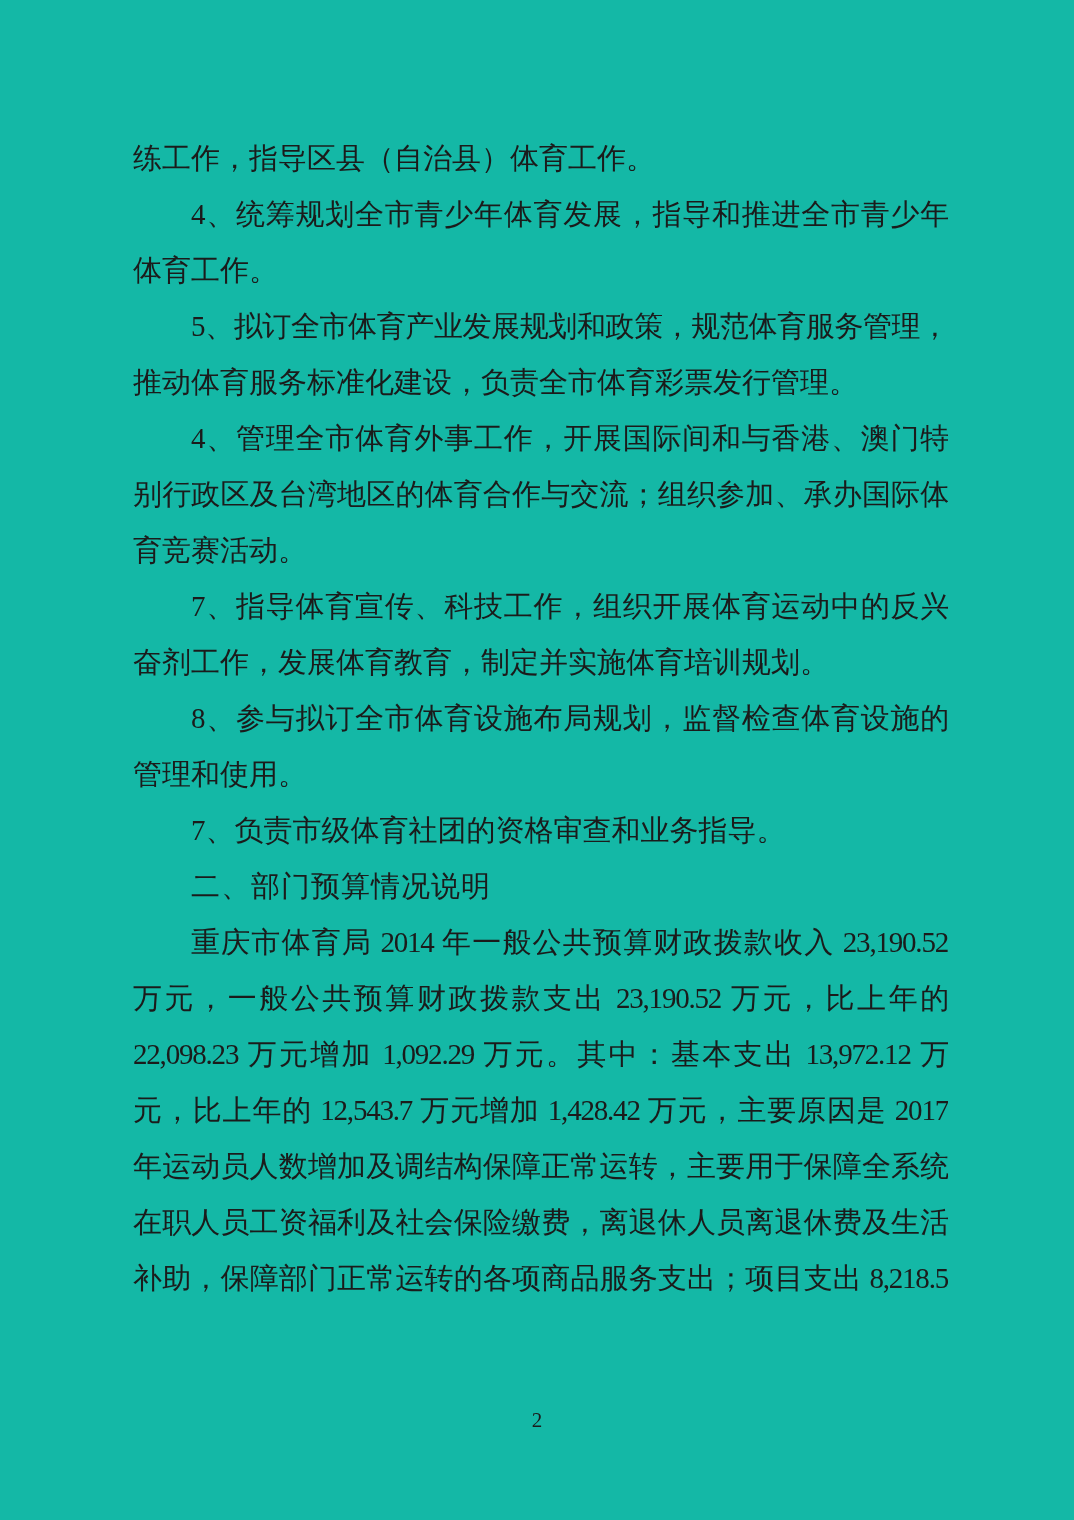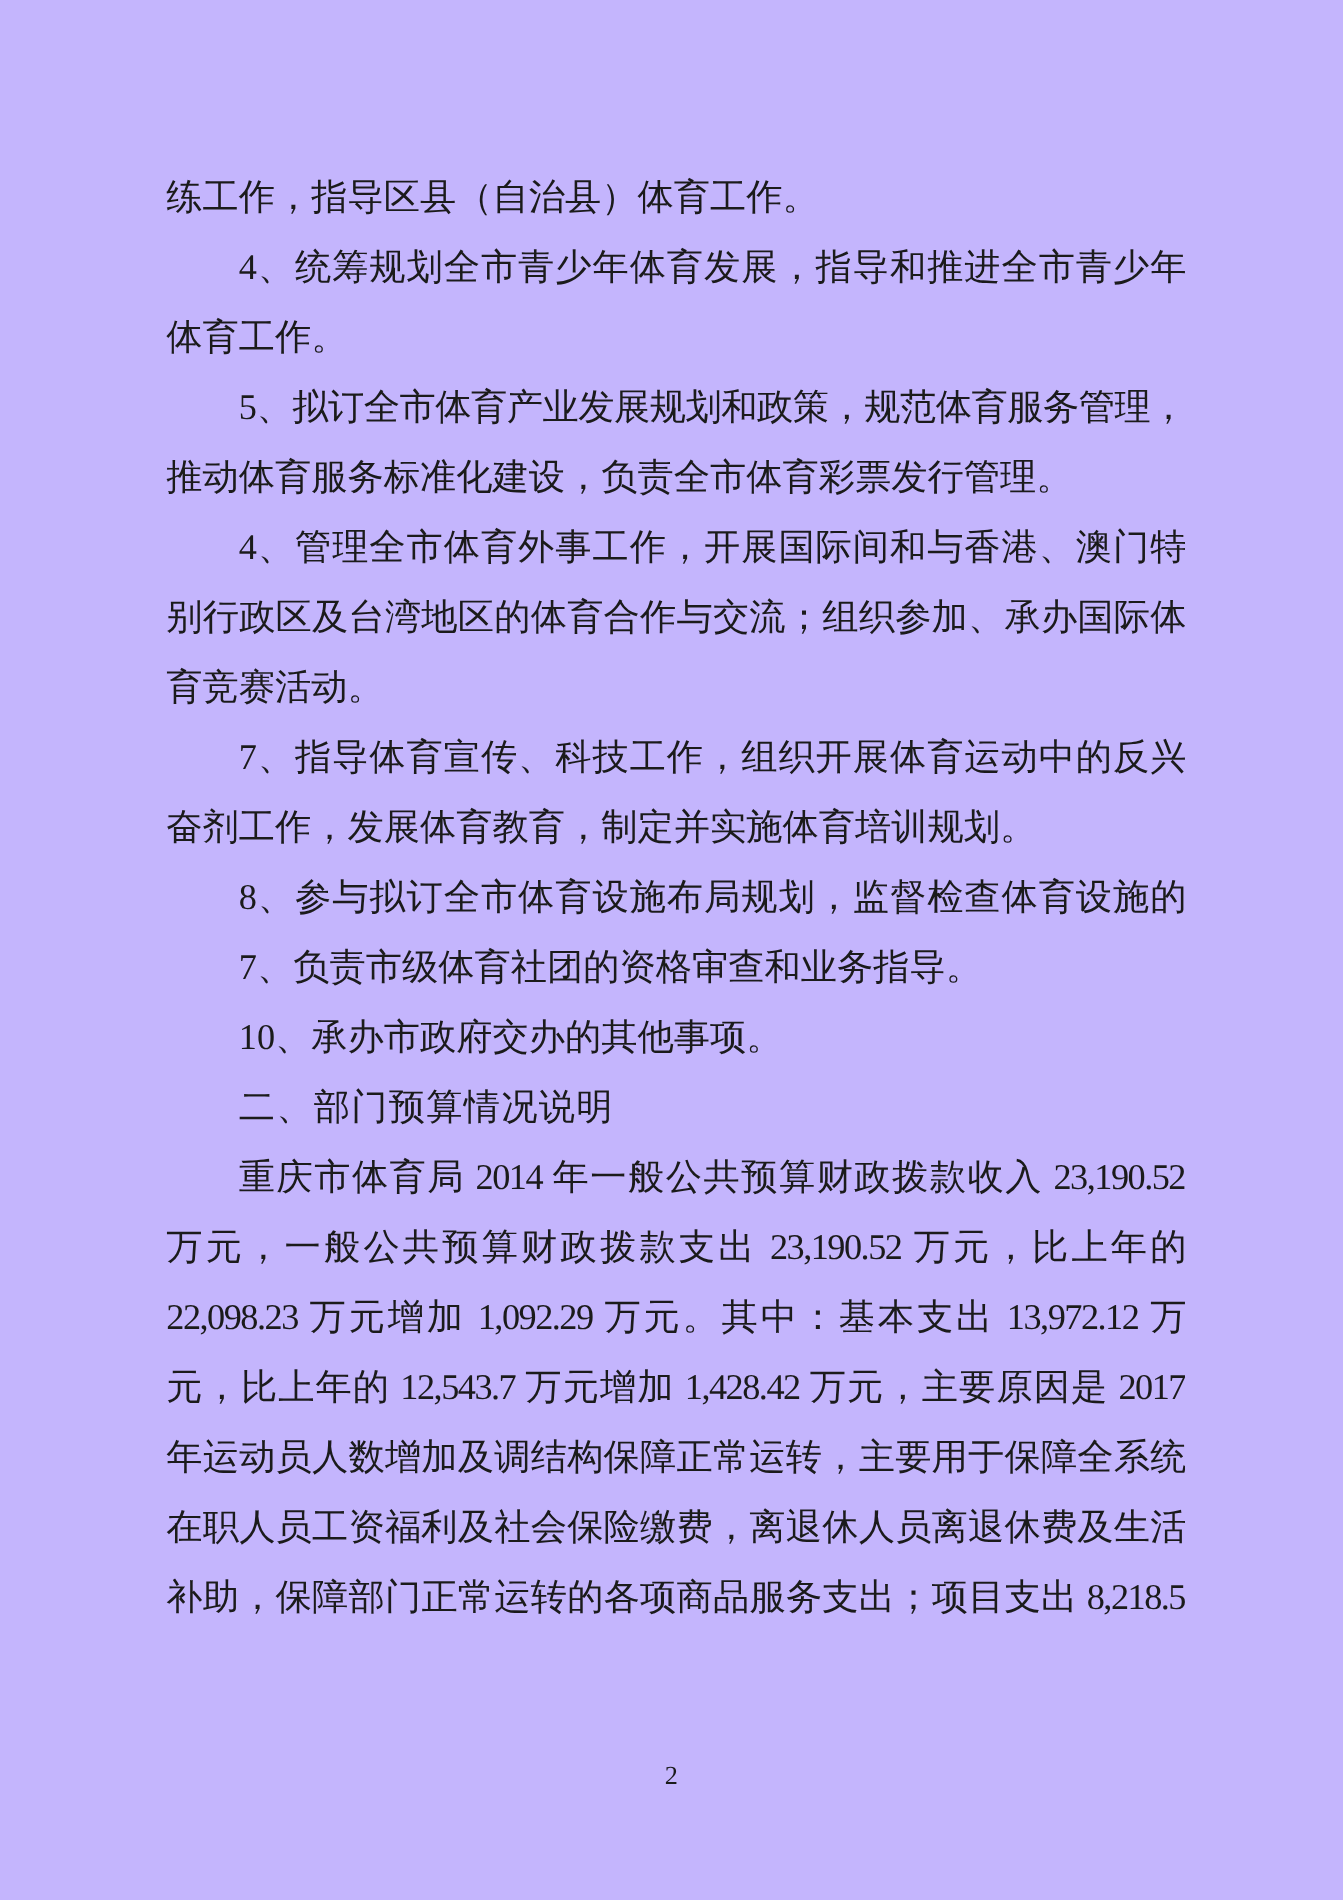--- a/index.html
+++ b/index.html
@@ -4,21 +4,21 @@
 <style>
   html, body {
     margin: 0;
     padding: 0;
     background: #ffffff;
   }
   .page {
     position: relative;
     width: 1074px;
     height: 1520px;
-    background: #c4b5fd;
+    background: #14b8a6;
     overflow: hidden;
     font-family: "Liberation Serif", "DejaVu Serif", serif;
     color: #1b1b1b;
   }
   .content {
     position: absolute;
     left: 133px;
     top: 130px;
     width: 815px;
   }
@@ -72,22 +72,22 @@
     <div class="line indent justify">4、统筹规划全市青少年体育发展，指导和推进全市青少年</div>
     <div class="line">体育工作。</div>
     <div class="line indent justify">5、拟订全市体育产业发展规划和政策，规范体育服务管理，</div>
     <div class="line">推动体育服务标准化建设，负责全市体育彩票发行管理。</div>
     <div class="line indent justify">4、管理全市体育外事工作，开展国际间和与香港、澳门特</div>
     <div class="line justify">别行政区及台湾地区的体育合作与交流；组织参加、承办国际体</div>
     <div class="line">育竞赛活动。</div>
     <div class="line indent justify">7、指导体育宣传、科技工作，组织开展体育运动中的反兴</div>
     <div class="line">奋剂工作，发展体育教育，制定并实施体育培训规划。</div>
     <div class="line indent justify">8、参与拟订全市体育设施布局规划，监督检查体育设施的</div>
+    <div class="line">管理和使用。</div>
     <div class="line indent">7、负责市级体育社团的资格审查和业务指导。</div>
-    <div class="line indent">10、承办市政府交办的其他事项。</div>
     <div class="line indent heading">二、部门预算情况说明</div>
     <div class="line indent justify">重庆市体育局 2014 年一般公共预算财政拨款收入 23,190.52</div>
     <div class="line justify">万元，一般公共预算财政拨款支出 23,190.52 万元，比上年的</div>
     <div class="line justify">22,098.23 万元增加 1,092.29 万元。其中：基本支出 13,972.12 万</div>
     <div class="line justify">元，比上年的 12,543.7 万元增加 1,428.42 万元，主要原因是 2017</div>
     <div class="line justify">年运动员人数增加及调结构保障正常运转，主要用于保障全系统</div>
     <div class="line justify">在职人员工资福利及社会保险缴费，离退休人员离退休费及生活</div>
     <div class="line justify">补助，保障部门正常运转的各项商品服务支出；项目支出 8,218.5</div>
   </div>
   <div class="footer">2</div>

